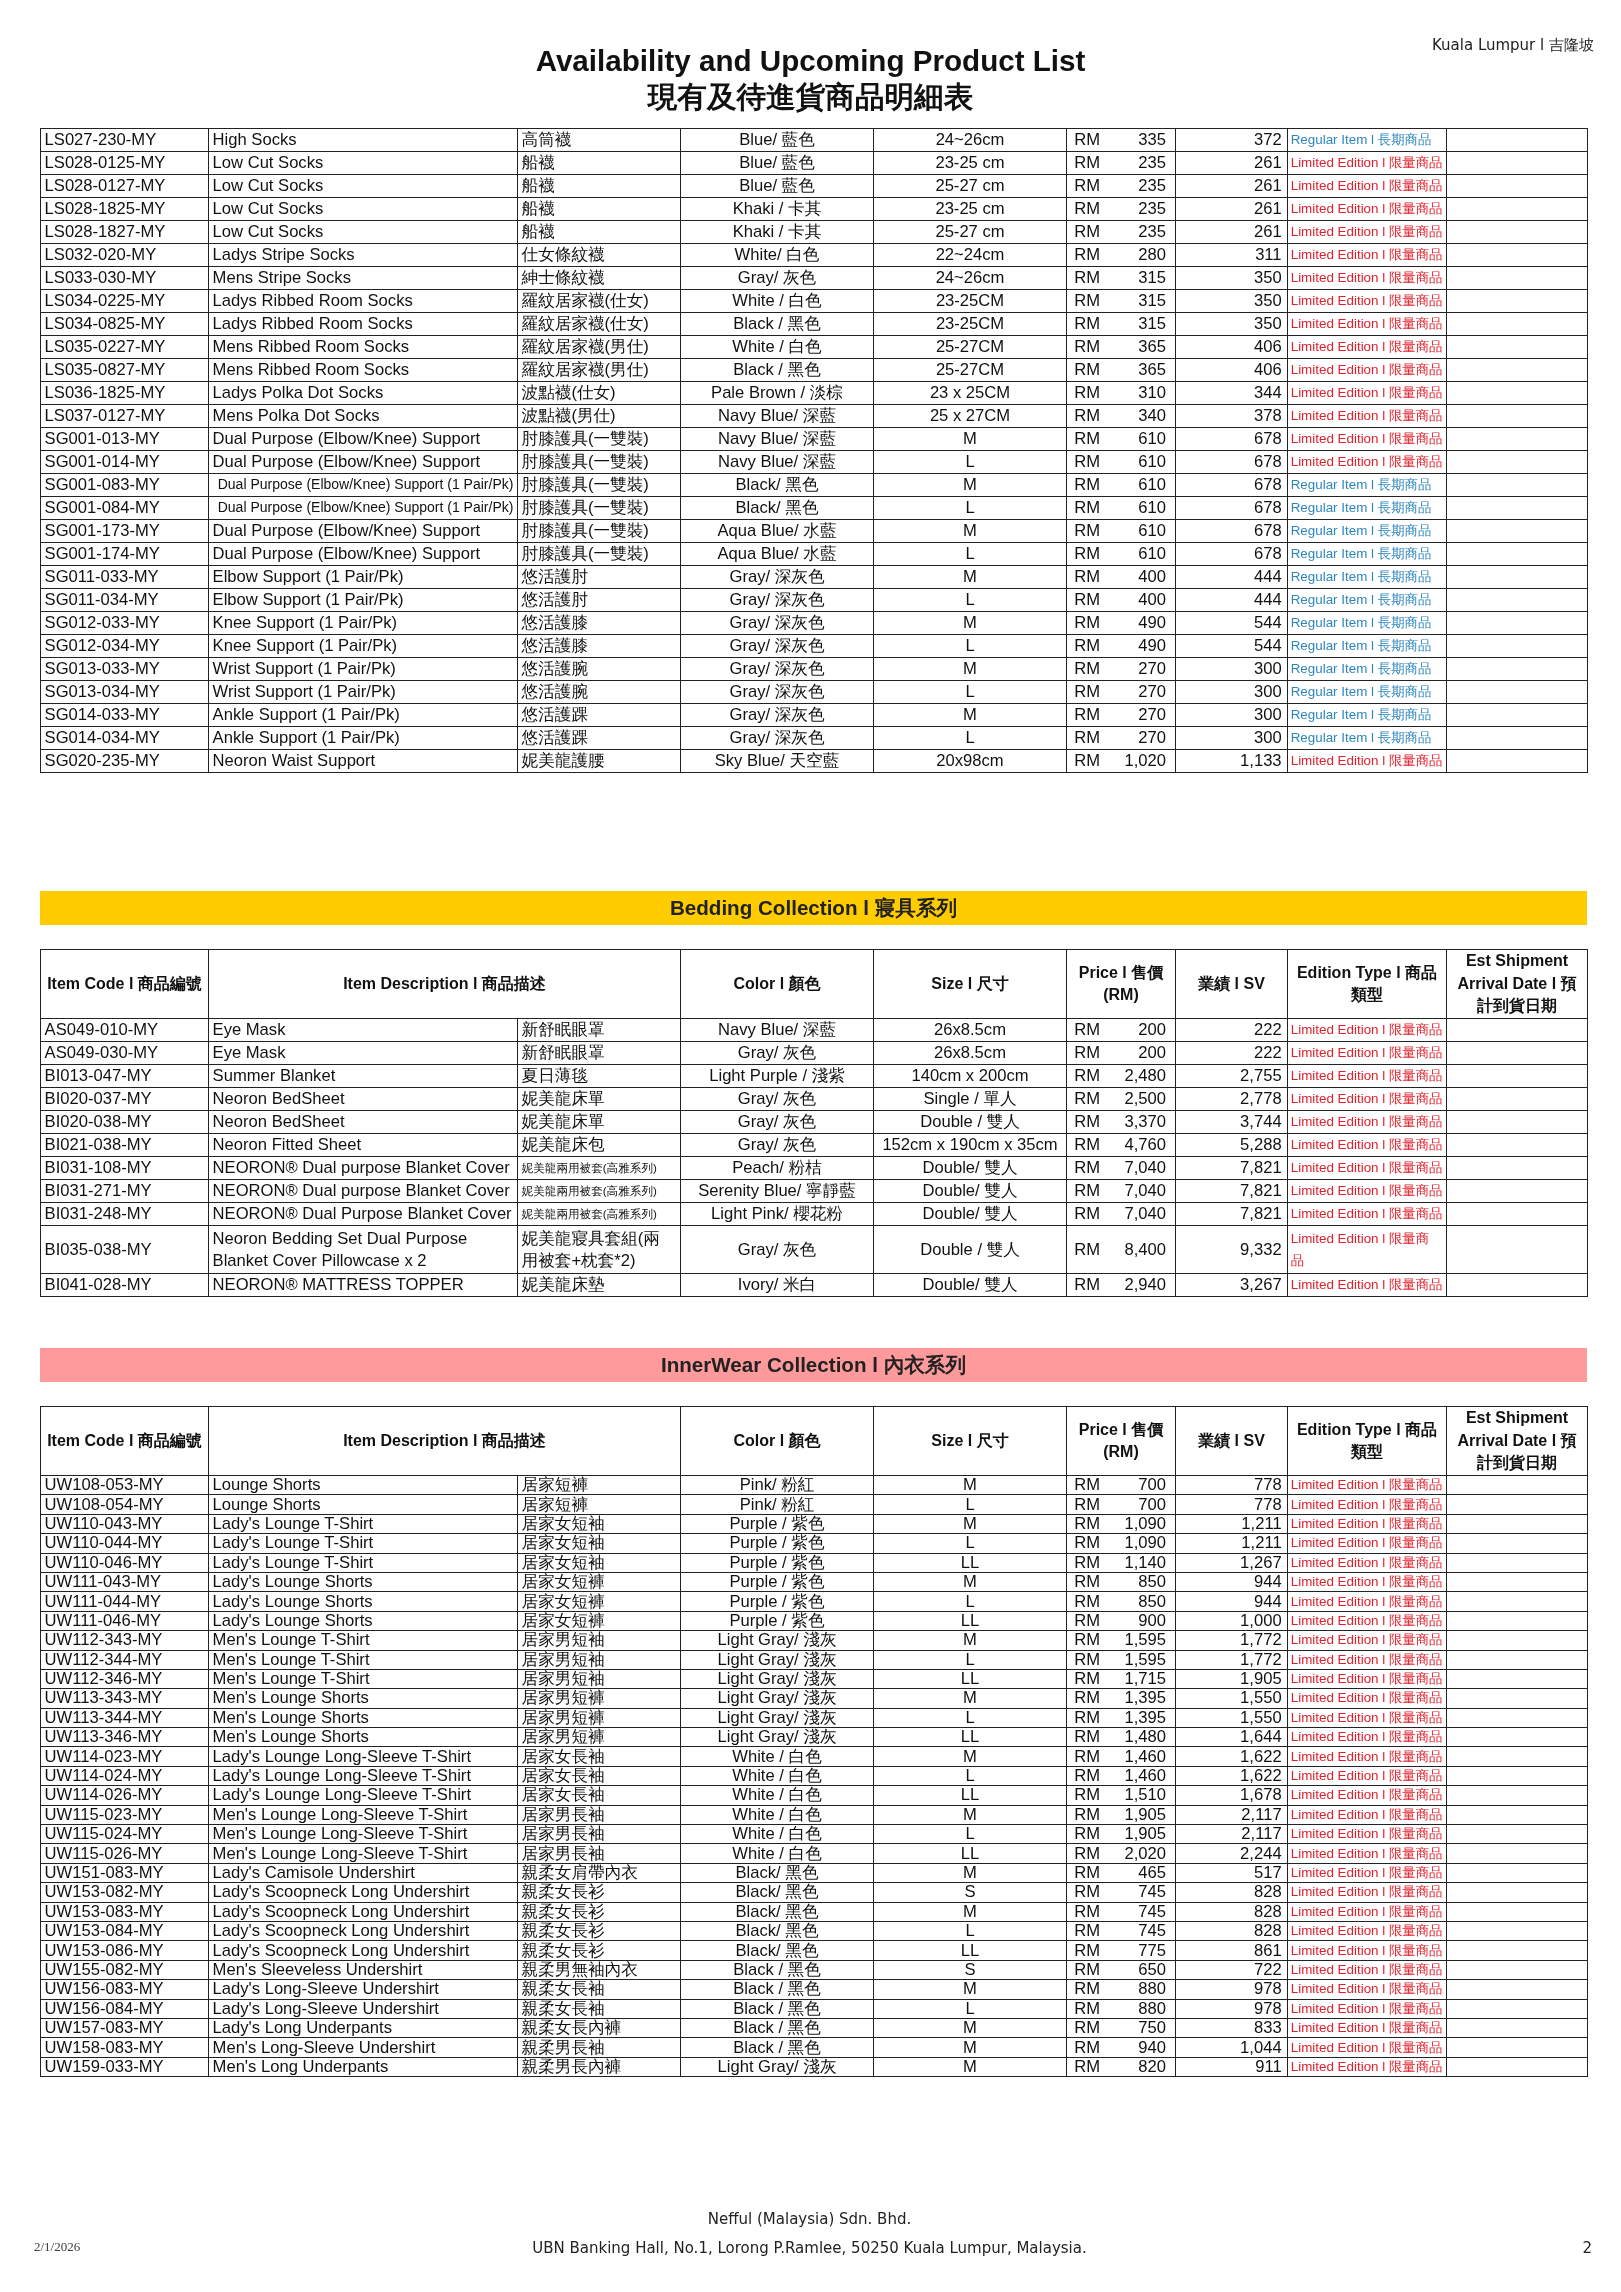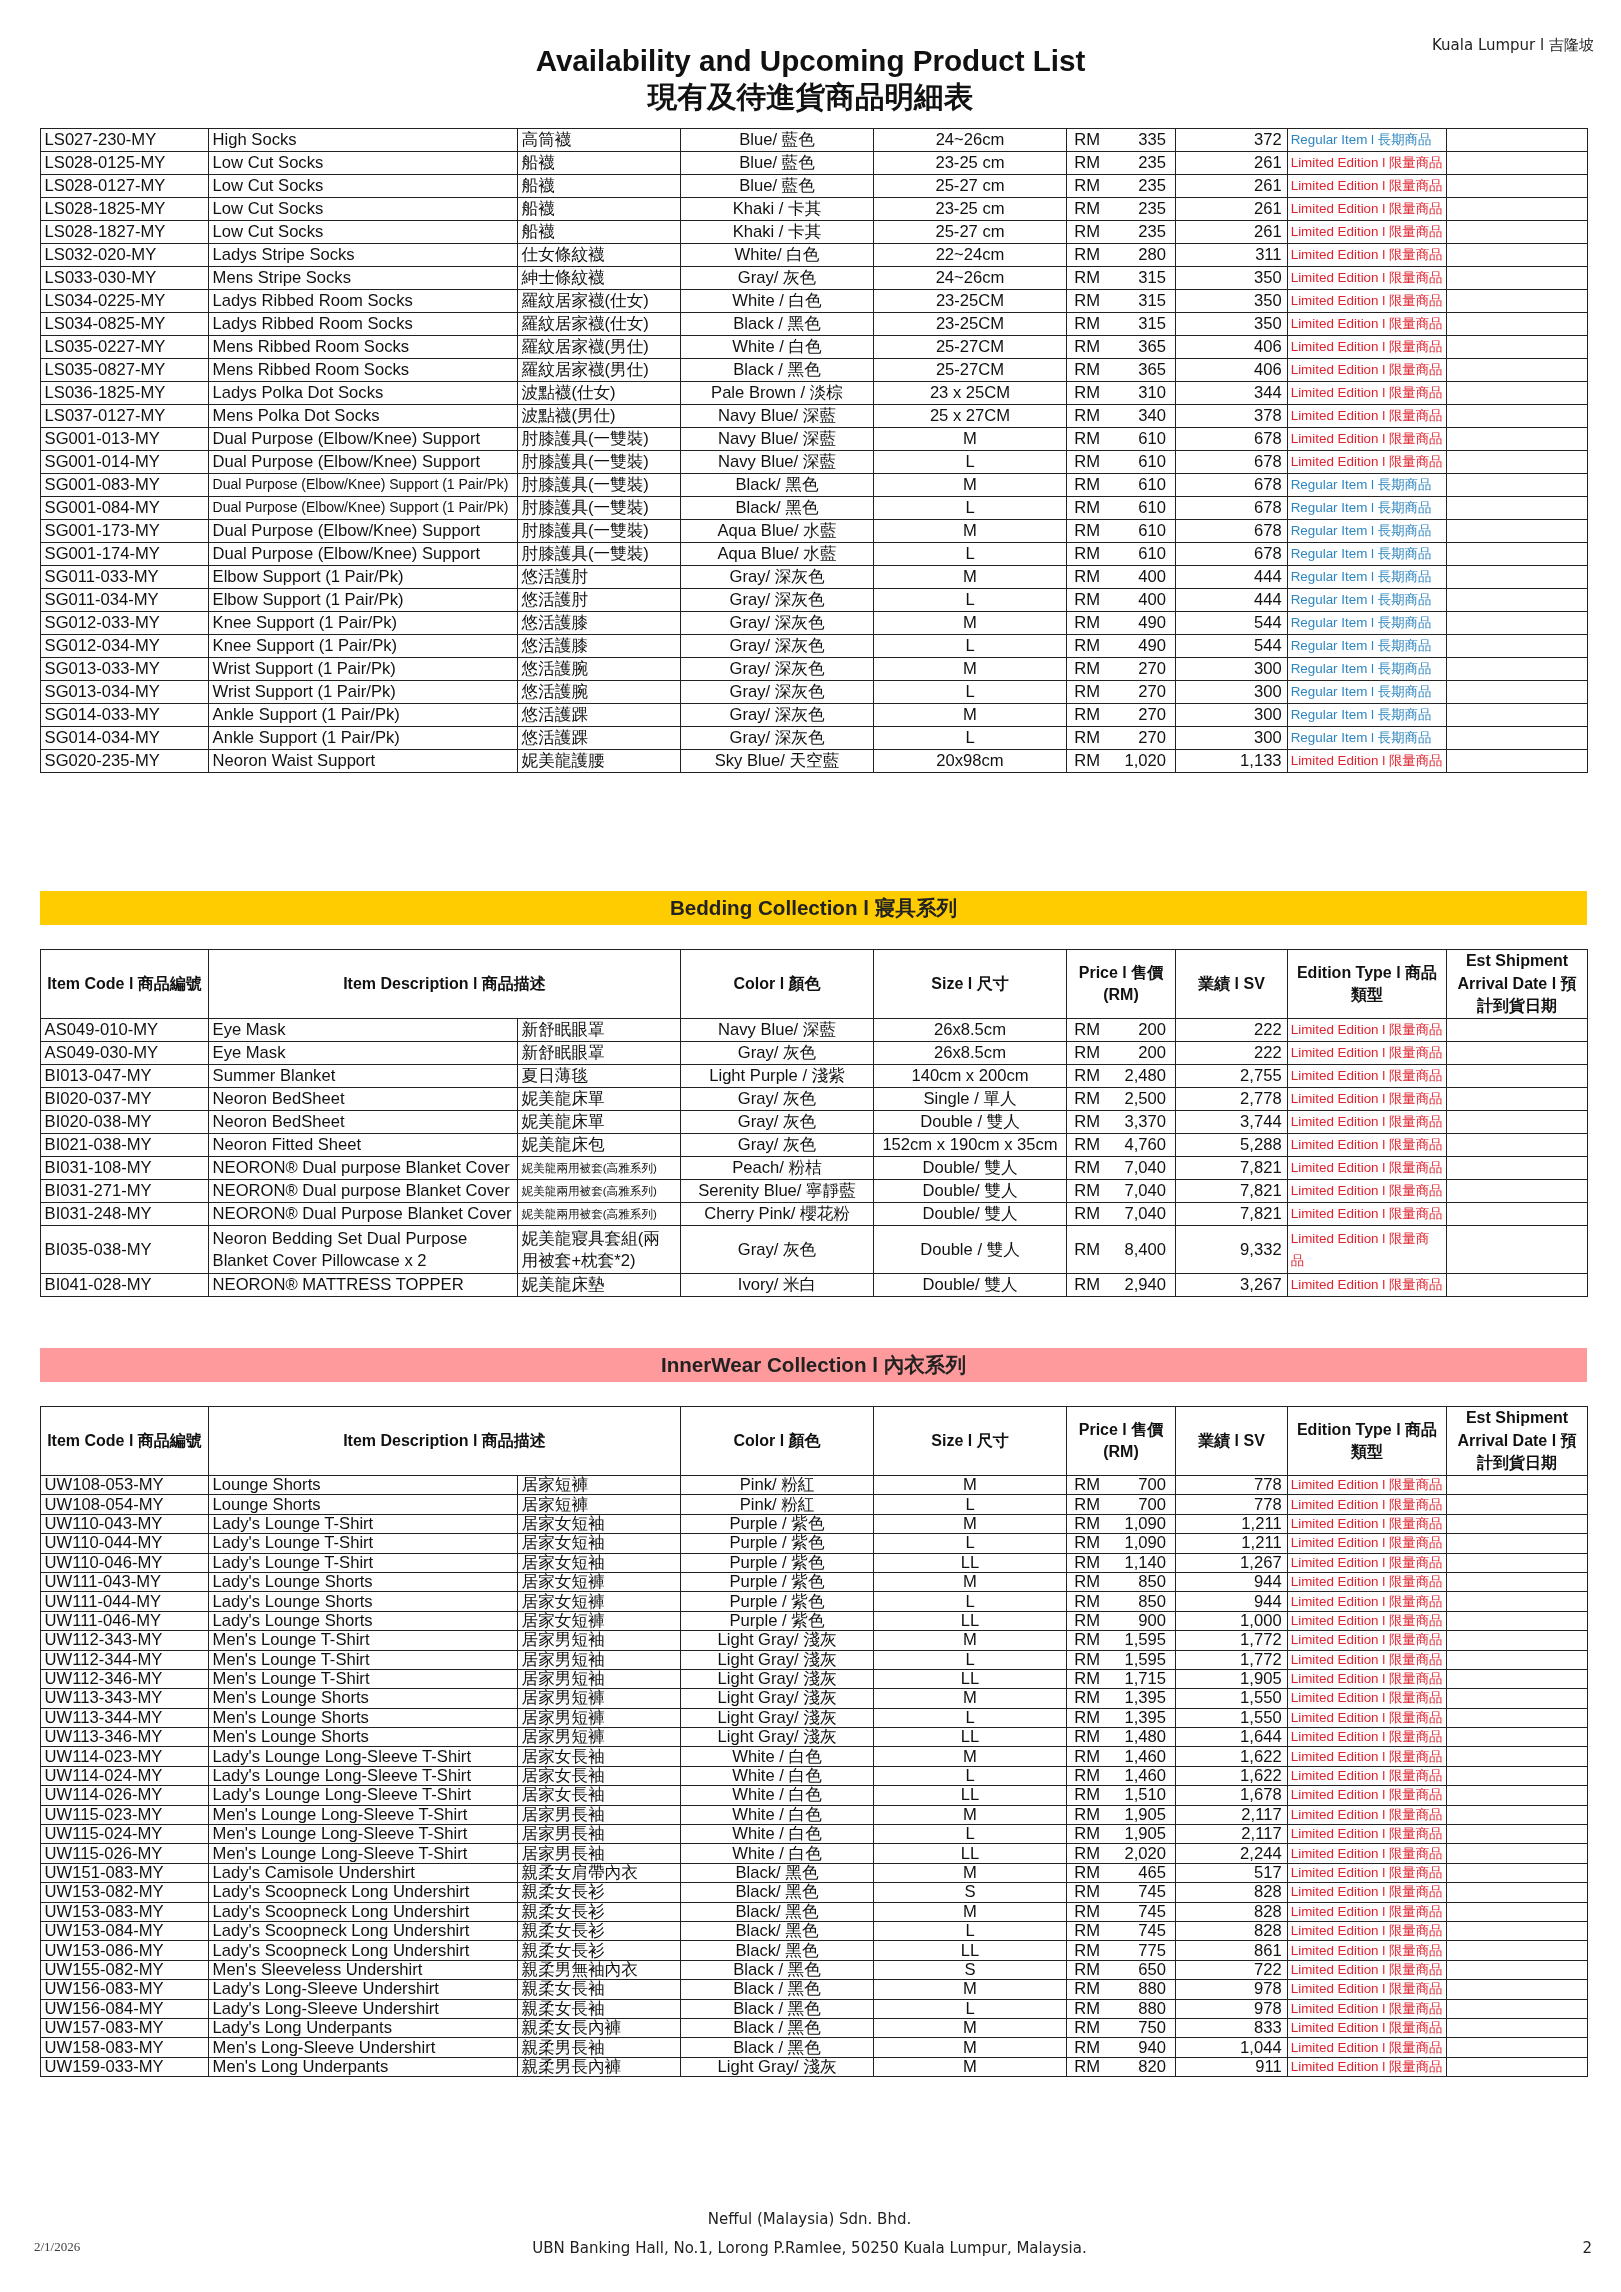--- a/index.html
+++ b/index.html
@@ -13,21 +13,21 @@
   .c-code { text-align:left; }
   .c-color, .c-size { text-align:center; }
   .c-price { position:relative; }
   .c-price .rm { position:absolute; left:7.2px; }
   .c-price .amt { display:block; text-align:right; padding-right:5.4px; }
   .c-sv { text-align:right; padding-right:5.4px !important; }
   .c-ed { font-size:13.4px !important; padding-left:2.7px !important; }
   .ed-regular { color:#2e86c1;margin-top:8px; }
   .ed-limited { color:#e0202c; }
   .c-zh-small { font-size:11.6px !important; }
-  .c-desc-small { font-size:14px !important; }
+  .c-desc-small { font-size:14px !important;text-align:right; }
   .banner { position:absolute; left:40px; width:1547px; height:34px; line-height:34px; text-align:center; font-weight:bold; font-size:20.6px; color:#222; }
   .banner-bedding { background:#ffcc00; top:891px; }
   .banner-inner { background:#ff9a9c; top:1348px; }
   .footer { position:absolute; left:0; width:1619px; text-align:center; font-family:"DejaVu Sans", sans-serif; font-size:15px; color:#222; }
   .footer-date { position:absolute; left:34px; top:2239px; font-family:Liberation Serif, serif; font-size:13px; color:#404040; }
   .footer-page { position:absolute; right:29px; top:2239px; font-family:"DejaVu Sans", sans-serif; font-size:15px; color:#222; }
   tr.r28 td { height:22px; line-height:21.5px; }
   tr.r24 td { height:18.4px; line-height:18px; }
   tr.r56 td { height:47px; line-height:21.5px; white-space:normal; }
   tr.hdr th { height:68px; }
@@ -586,21 +586,21 @@
           <span class="amt">7,040</span>
         </td>
         <td class="c-sv">7,821</td>
         <td class="c-ed ed-limited">Limited Edition l 限量商品</td>
         <td></td>
       </tr>
       <tr class="r28">
         <td class="c-code">BI031-248-MY</td>
         <td class="" style="border-right:0.9px solid #222">NEORON® Dual Purpose Blanket Cover</td>
         <td class="c-zh-small">妮美龍兩用被套(高雅系列)</td>
-        <td class="c-color">Cherry Pink/ 櫻花粉</td>
+        <td class="c-color">Light Pink/ 櫻花粉</td>
         <td class="c-size">Double/ 雙人</td>
         <td class="c-price">
           <span class="rm">RM</span>
           <span class="amt">7,040</span>
         </td>
         <td class="c-sv">7,821</td>
         <td class="c-ed ed-limited">Limited Edition l 限量商品</td>
         <td></td>
       </tr>
       <tr class="r56">

